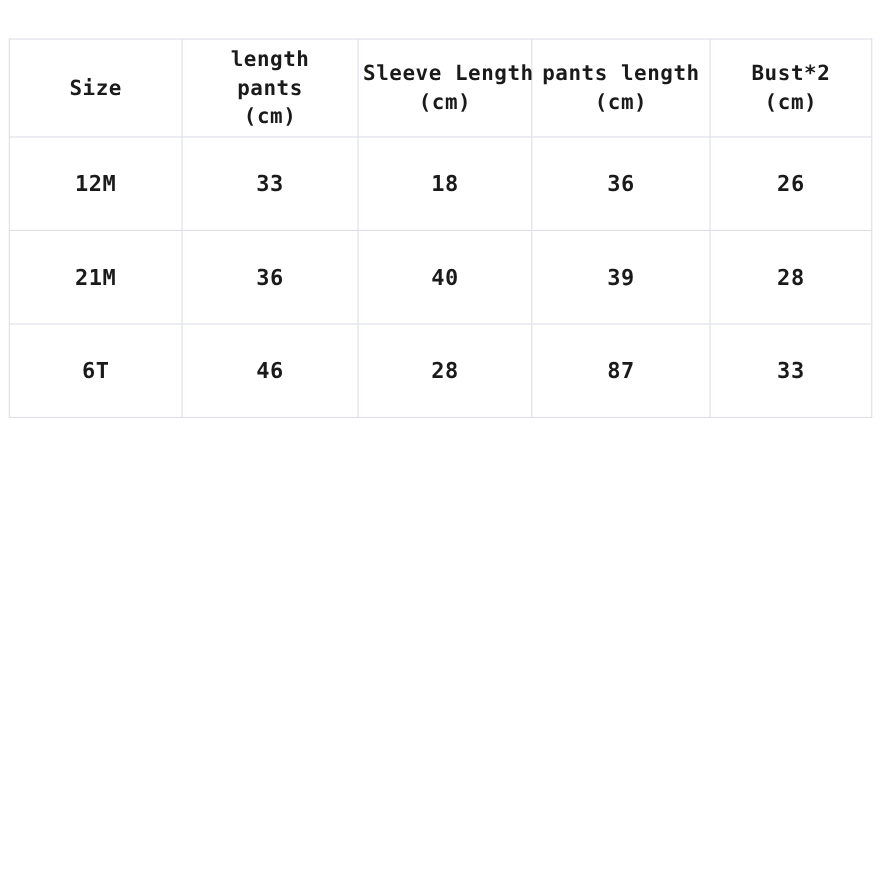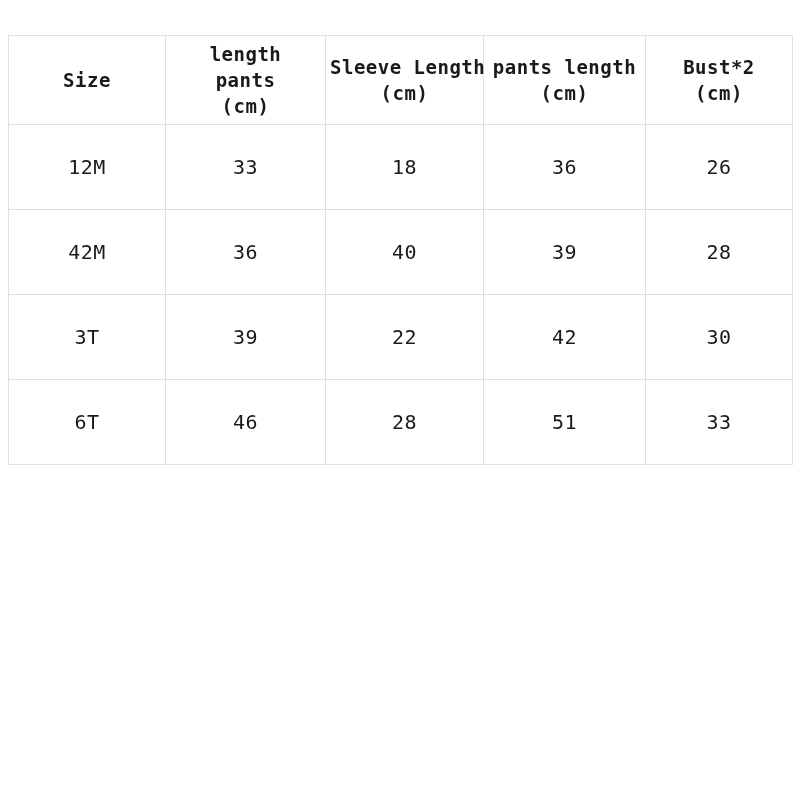--- a/index.html
+++ b/index.html
@@ -59,21 +59,21 @@
     line-height: 26px;
     letter-spacing: 0.5px;
     font-weight: 700;
   }
 
   table.size-table tbody td {
     height: 84px;
     font-size: 20px;
     line-height: 24px;
     letter-spacing: 0.5px;
-    font-weight: 400;
+    font-weight: 700;
   }
 
   .hdr-line {
     display: block;
     white-space: nowrap;
   }
 </style>
 </head>
 <body>
 
@@ -113,36 +113,29 @@
       </thead>
       <tbody>
           <tr>
             <td>12M</td>
             <td>33</td>
             <td>18</td>
             <td>36</td>
             <td>26</td>
           </tr>
           <tr>
-            <td>42M</td>
+            <td>21M</td>
             <td>36</td>
             <td>40</td>
             <td>39</td>
             <td>28</td>
           </tr>
           <tr>
-            <td>3T</td>
-            <td>39</td>
-            <td>22</td>
-            <td>42</td>
-            <td>30</td>
-          </tr>
-          <tr>
             <td>6T</td>
             <td>46</td>
             <td>28</td>
-            <td>51</td>
+            <td>87</td>
             <td>33</td>
           </tr>
         </tbody>
     </table>
   </div>
 </div>
 
 </body></html>

